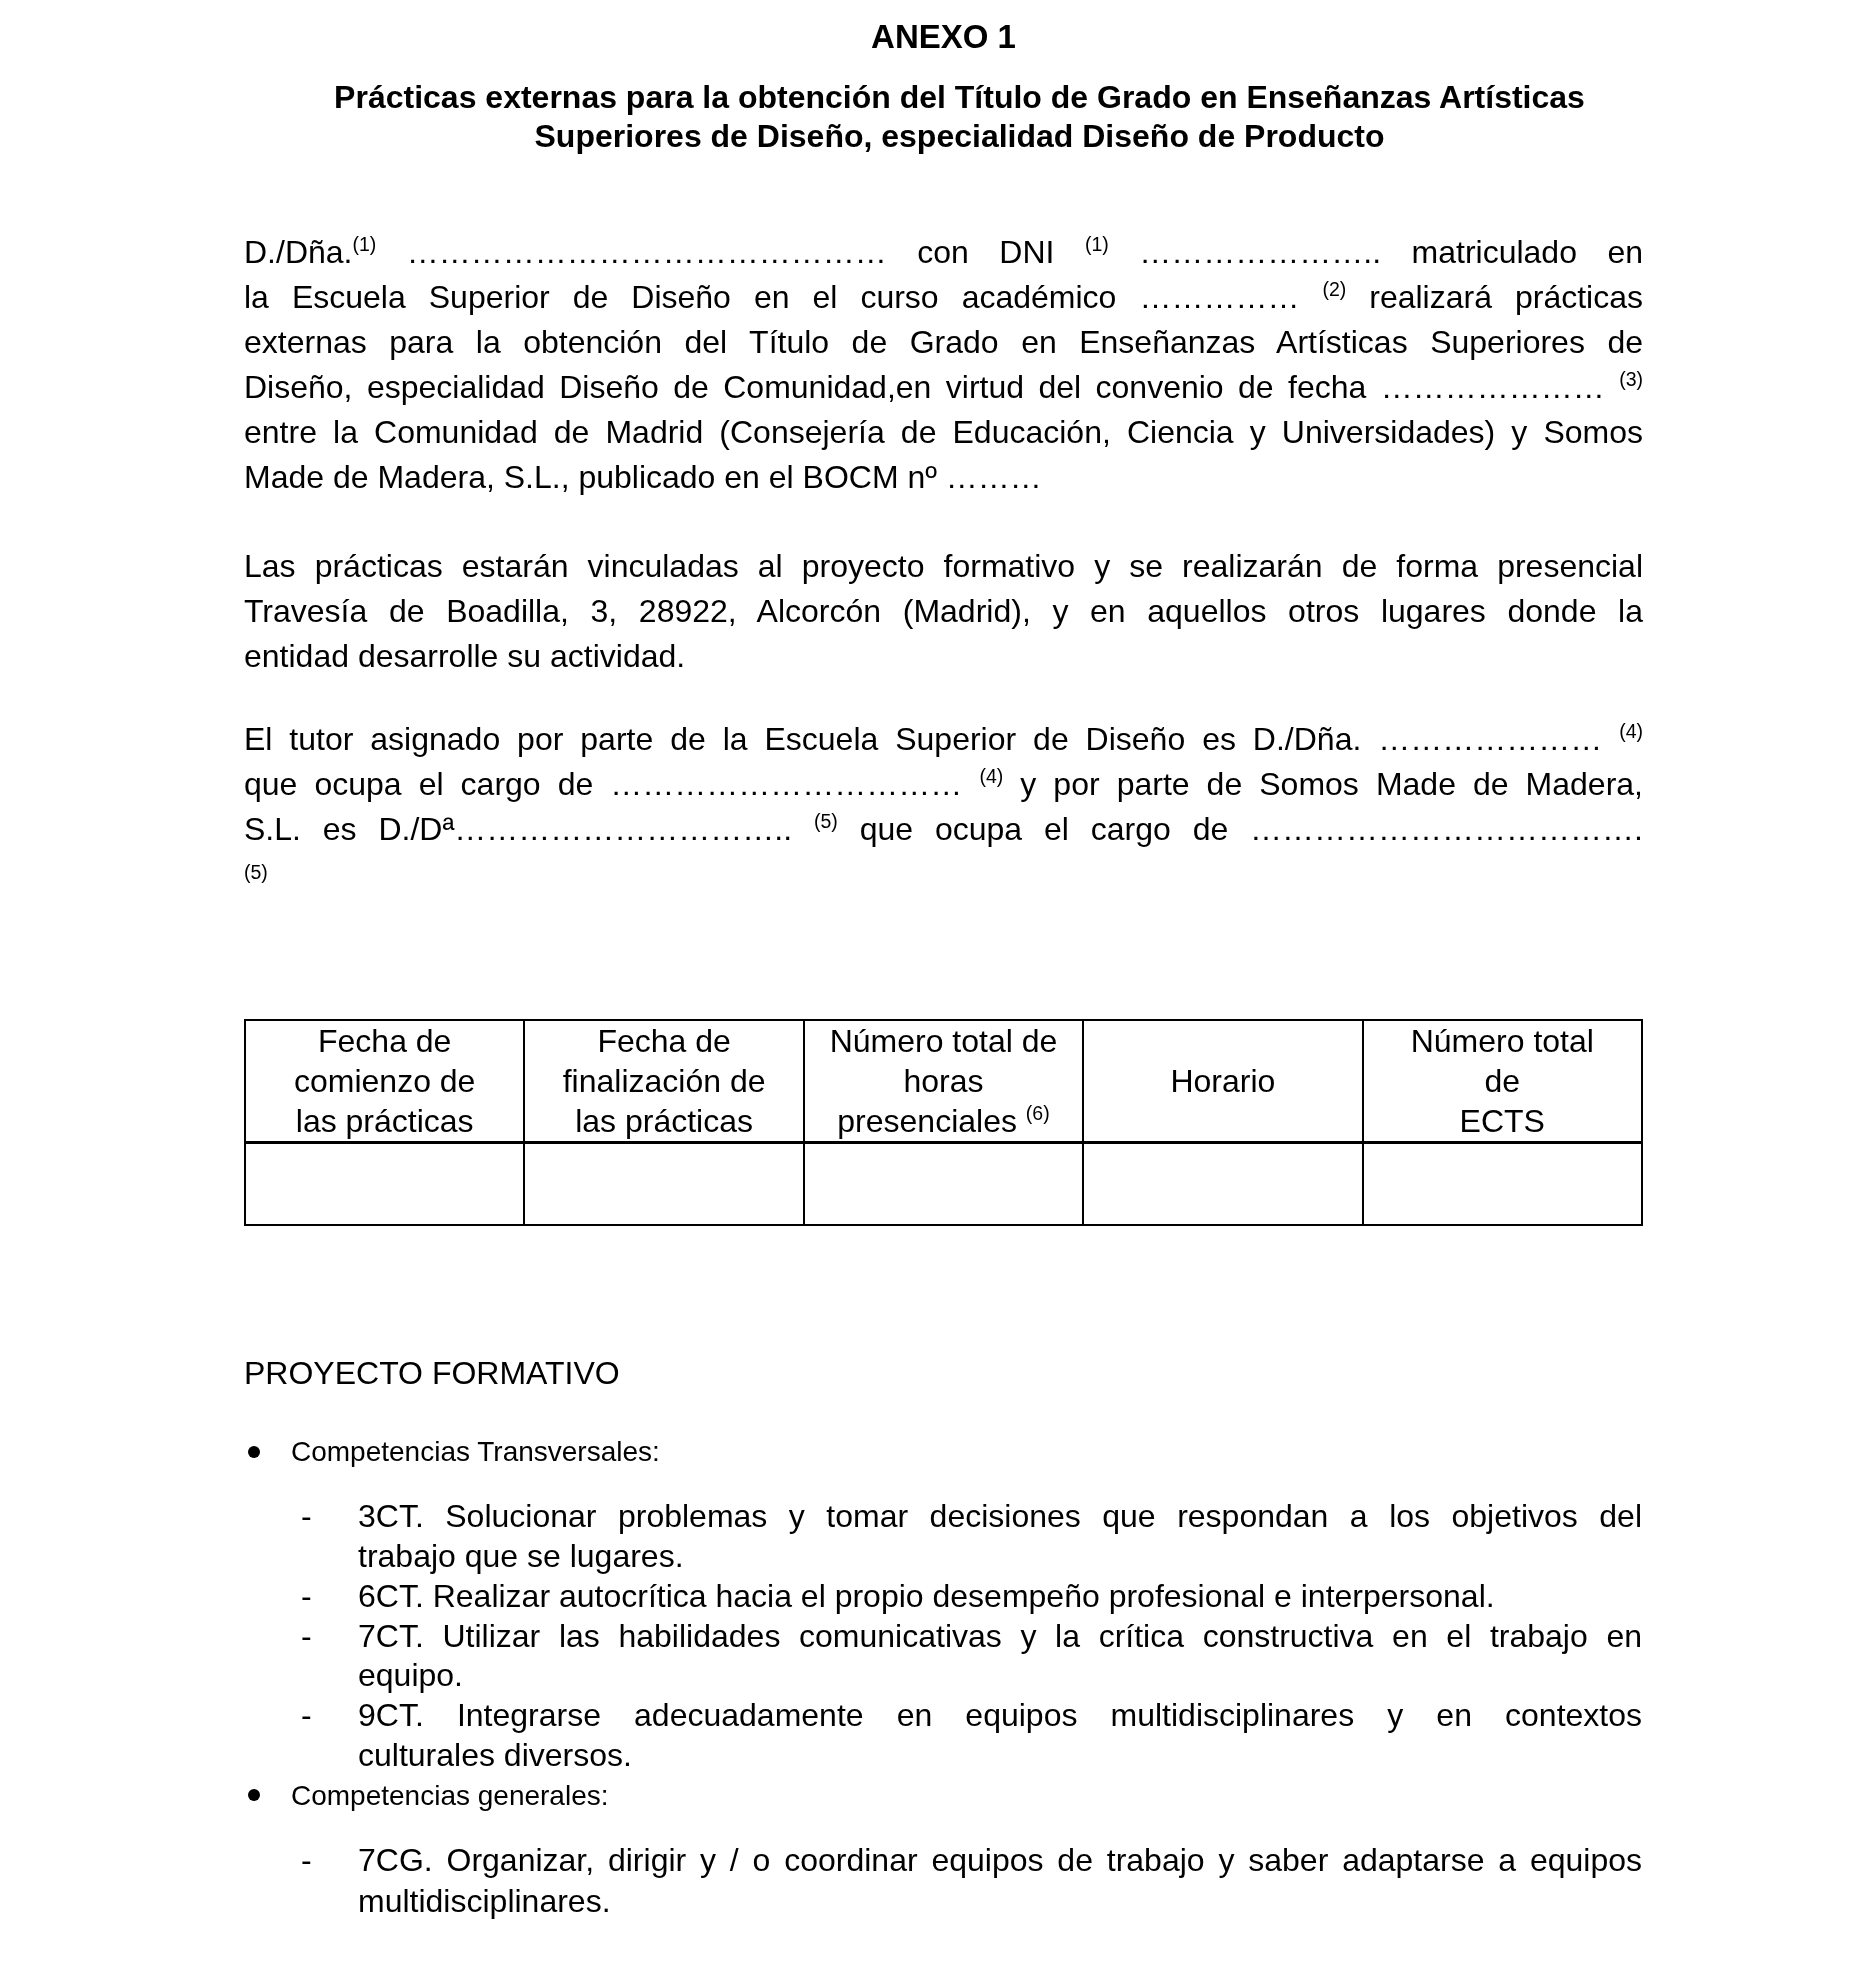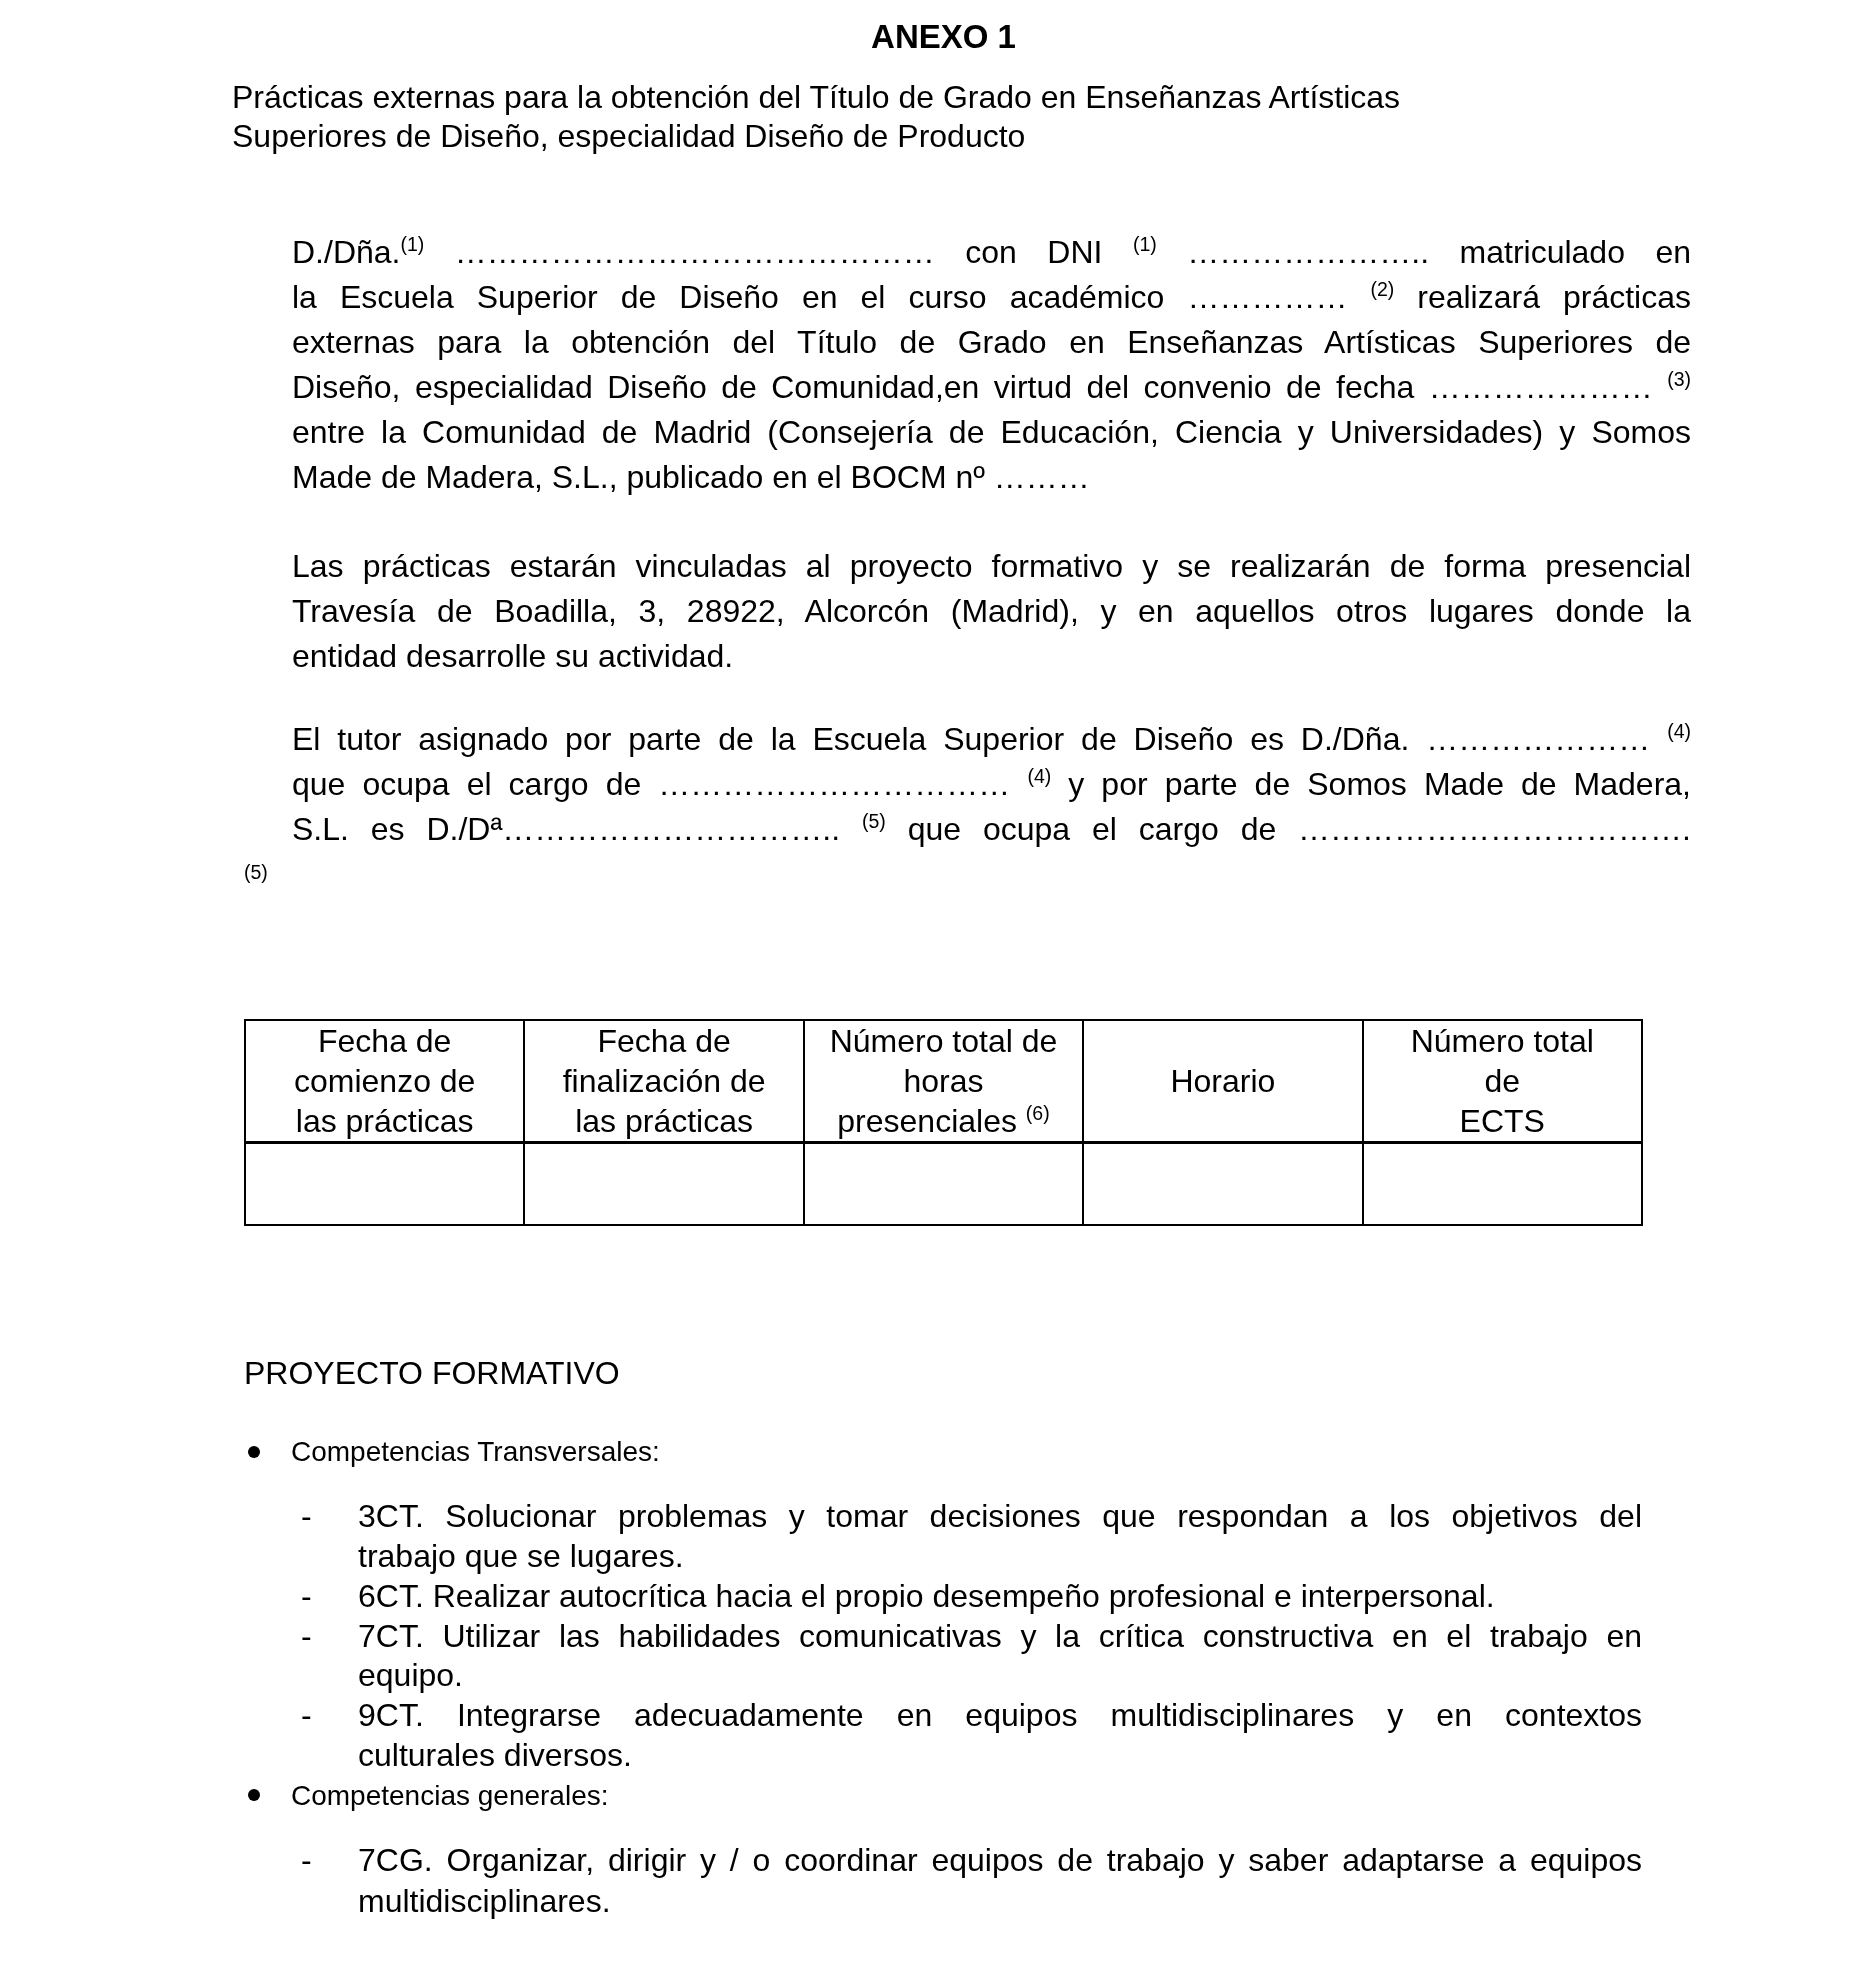--- a/index.html
+++ b/index.html
@@ -1,23 +1,23 @@
 <!DOCTYPE html>
 <html style="font-size:12px"><head>
 <meta charset="utf-8">
 <style>
   html, body { margin: 0; padding: 0; background: #ffffff; }
   body { width: 1867px; height: 1975px; position: relative; overflow: hidden;
          font-family: "Liberation Sans", sans-serif; color: #000000; }
   .abs { position: absolute; white-space: nowrap; }
   .title-main { left: 0; width: 1887px; top: 16.5px; text-align: center;
                 font-weight: bold; font-size: 33px; line-height: 39px; }
-  .subtitle { left: 232px; width: 1399px; font-weight: normal;
+  .subtitle { left: 260px; width: 1399px; text-align: center; font-weight: bold;
               font-size: 32px; line-height: 40px; }
-  .line { left: 244px; width: 1399px; font-size: 32px; line-height: 45px; height: 45px; margin-left: 48px; }
+  .line { left: 244px; width: 1399px; font-size: 32px; line-height: 45px; height: 45px; }
   .just { text-align: justify; text-align-last: justify; }
   .left { text-align: left; }
   sup { font-size: 19.5px; vertical-align: 0; position: relative; top: -12px; line-height: 0; }
   .orphan-sup { font-size: 19.5px; left: 244px; }
   table.tbl { position: absolute; left: 244px; top: 1019px; width: 1399px;
               border-collapse: collapse; table-layout: fixed; padding-left: 42px; }
   table.tbl td, table.tbl th { border: 2.3px solid #000; font-weight: normal;
               font-size: 32px; line-height: 40px; text-align: center; vertical-align: middle;
               padding: 0 3px; }
   table.tbl th { height: 116px; }

